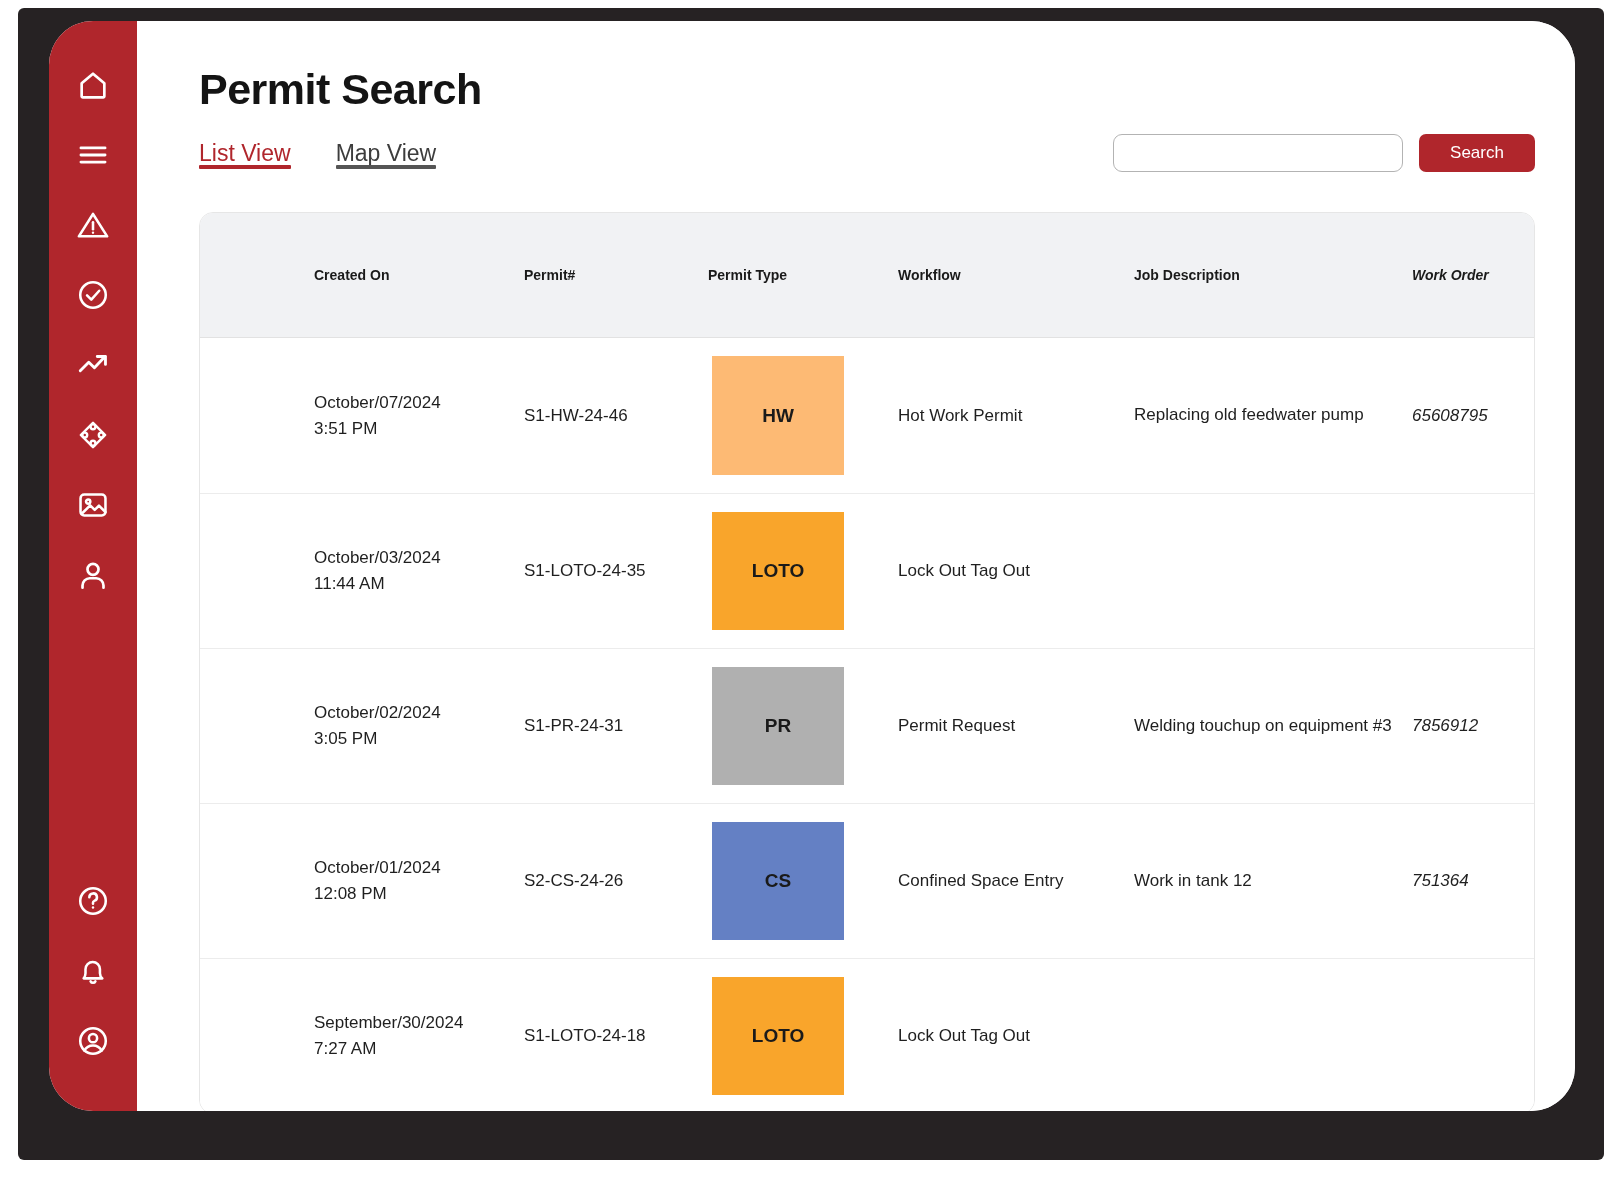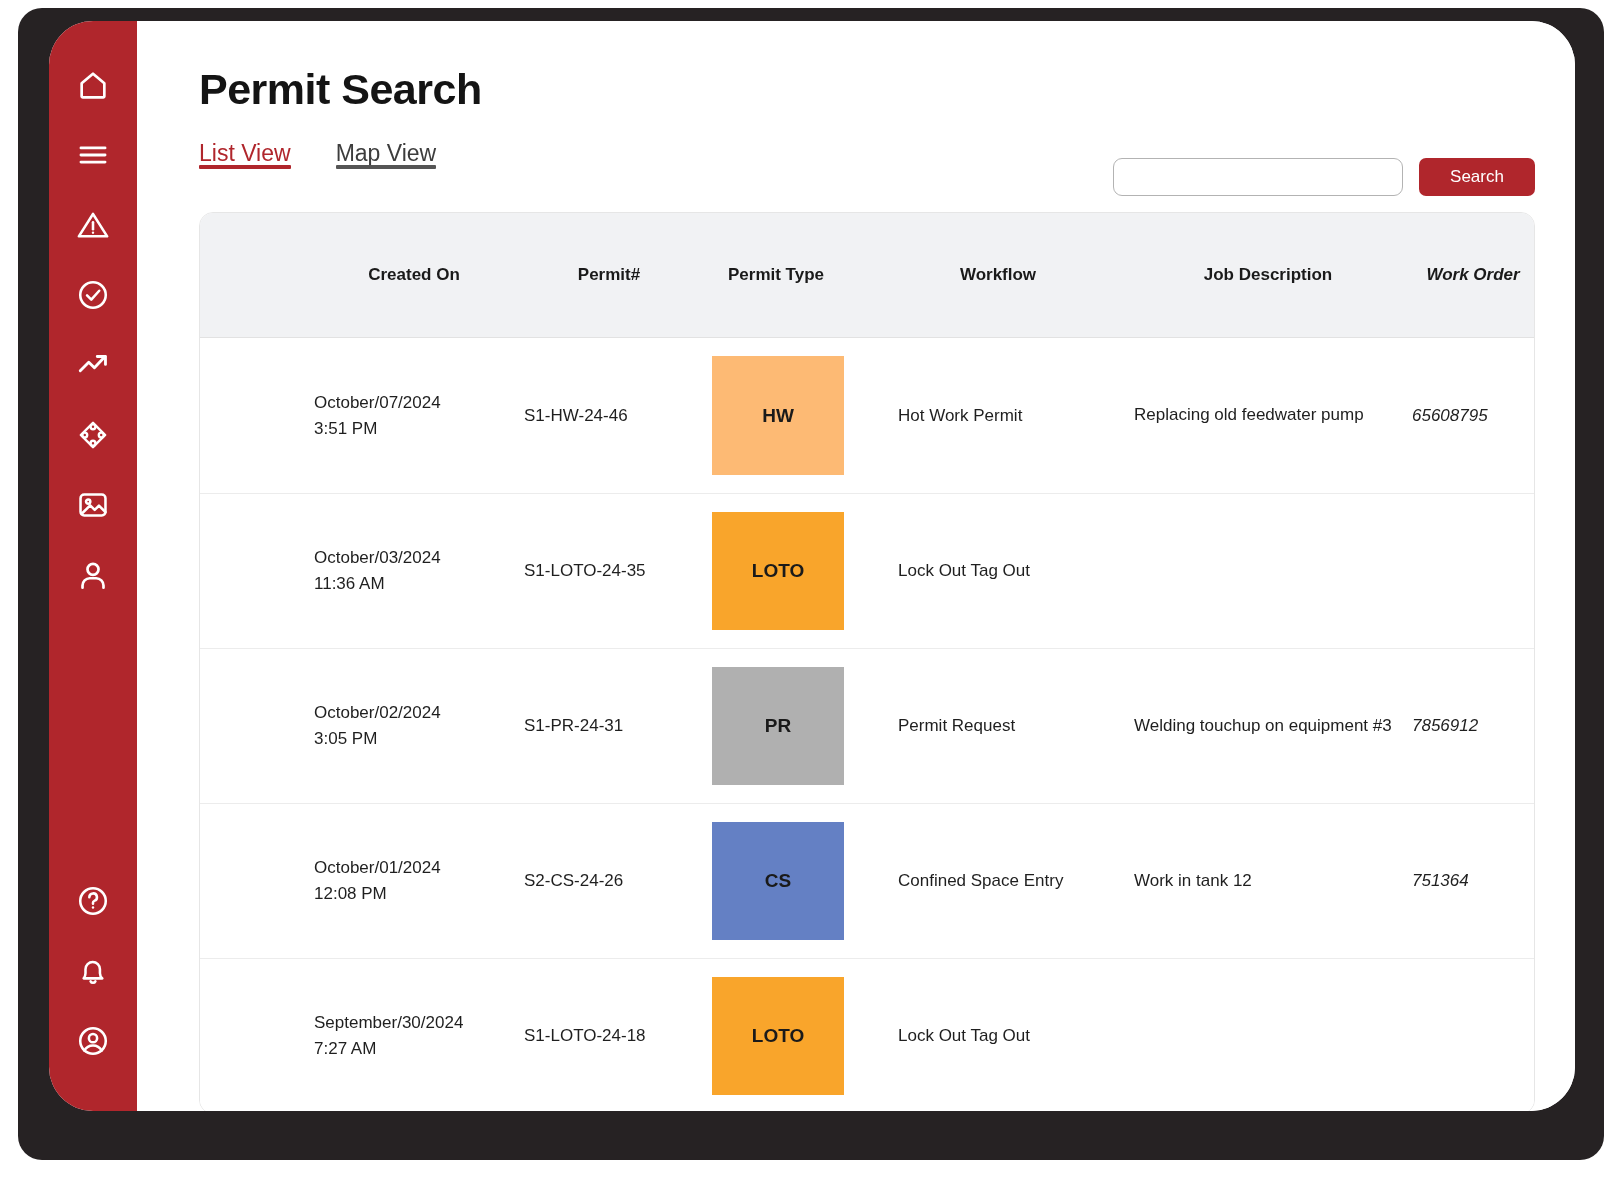--- a/index.html
+++ b/index.html
@@ -15,21 +15,21 @@
   }
 
   
   #device-frame {
     position: absolute;
     left: 18px;
     top: 8px;
     width: 1586px;
     height: 1152px;
     background: #262223;
-    border-radius: 24px;
+    border-radius: 6px;
     box-sizing: border-box;
   }
   #device-screen {
     position: absolute;
     left: 31px;
     top: 13px;
     width: 1526px;
     height: 1090px;
     background: #ffffff;
     border-radius: 44px;
@@ -132,21 +132,20 @@
   .tab.active .tab-underline {
     background: #B0262C;
   }
 
   #search-area {
     position: absolute;
     right: 0;
     top: -6px;
     display: flex;
     gap: 16px;
-    margin-top: 24px;
   }
   #search-input {
     width: 290px;
     height: 38px;
     border: 1.5px solid #b3b3b3;
     border-radius: 9px;
     padding: 0 12px;
     font-size: 16px;
     font-family: "Liberation Sans", sans-serif;
     box-sizing: border-box;
@@ -175,22 +174,22 @@
   }
   table {
     width: 100%;
     border-collapse: collapse;
     table-layout: fixed;
   }
   thead tr {
     background: #f1f2f4;
   }
   thead th {
-    text-align: center;
-    font-size: 17px;
+    text-align: left;
+    font-size: 14px;
     font-weight: bold;
     color: #1a1a1a;
     height: 88px;
     padding: 0;
     vertical-align: middle;
   }
   tbody td {
     font-size: 17px;
     color: #1f1f1f;
     height: 118px;
@@ -400,21 +399,21 @@
                 <td class="c-type">
                   <div class="type-chip" style="background: #fdba74;">HW</div>
                 </td>
                 <td class="c-workflow">Hot Work Permit</td>
                 <td class="c-job"><span class="job-text">Replacing old feedwater pump</span></td>
                 <td class="c-order">65608795</td>
               </tr>
               <tr>
                 <td class="c-created">
                   <span class="date-line">October/03/2024</span>
-                  <span class="date-line">11:36 AM</span>
+                  <span class="date-line">11:44 AM</span>
                 </td>
                 <td class="c-permit">S1-LOTO-24-35</td>
                 <td class="c-type">
                   <div class="type-chip" style="background: rgb(249, 165, 43);">LOTO</div>
                 </td>
                 <td class="c-workflow">Lock Out Tag Out</td>
                 <td class="c-job"><span class="job-text"></span></td>
                 <td class="c-order"></td>
               </tr>
               <tr>

